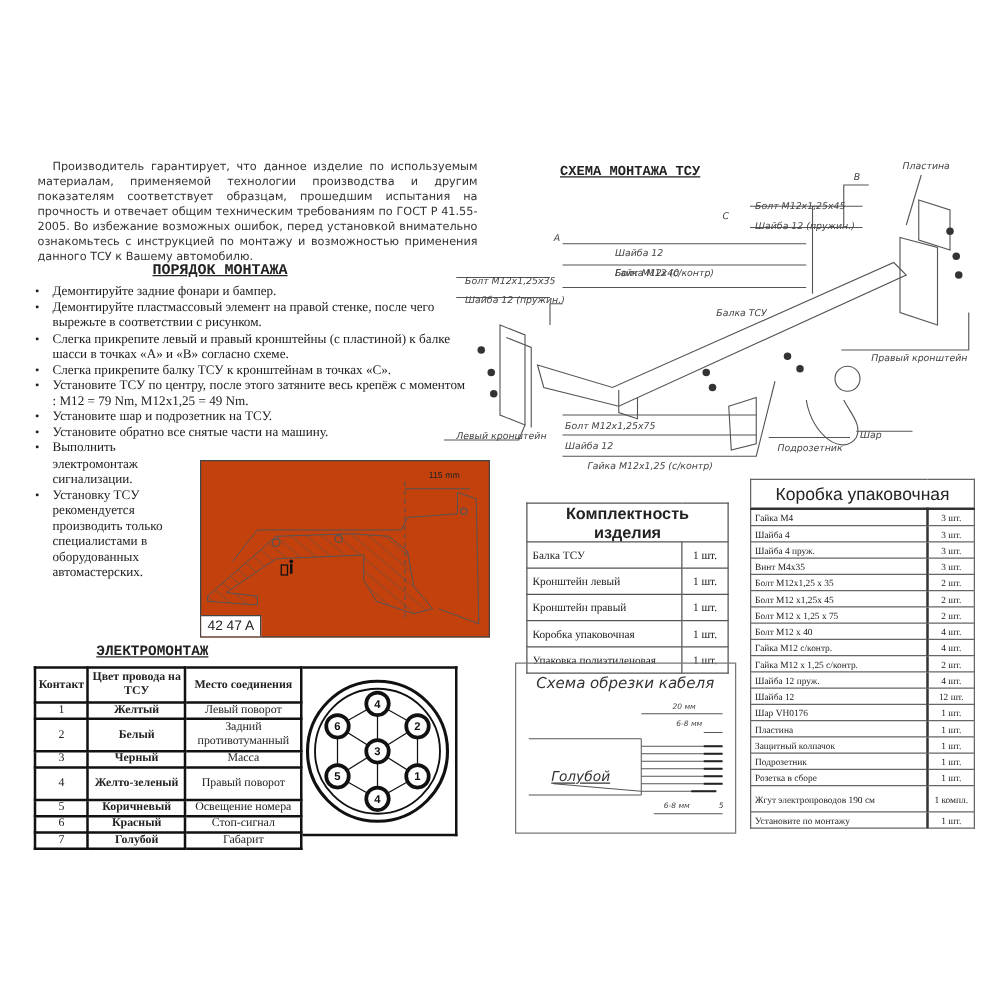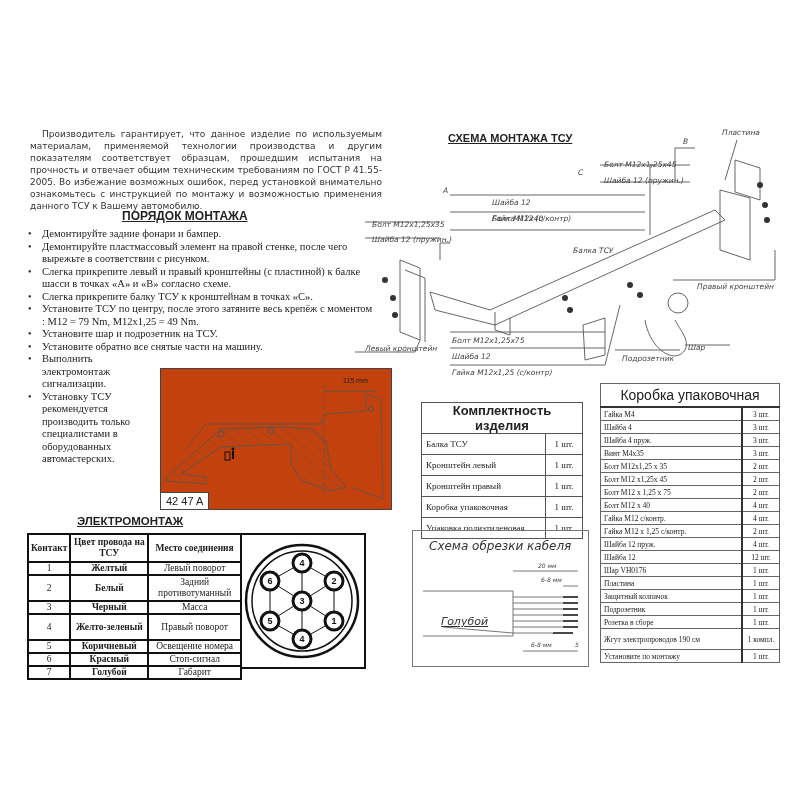--- a/index.html
+++ b/index.html
@@ -1,19 +1,19 @@
 <!DOCTYPE html>
 <html><head>
 <meta charset="utf-8">
 <style>
   html,body{margin:0;padding:0;background:#fff;}
   body{width:800px;height:800px;position:relative;overflow:hidden;font-family:"Liberation Serif",serif;color:#222;}
   .abs{position:absolute;}
   .intro{left:30px;top:128px;width:352px;font-family:"DejaVu Sans",sans-serif;font-size:9px;line-height:12px;text-align:justify;color:#333;text-indent:12px;}
-  .h-sans{font-family:Liberation Sans, sans-serif;font-weight:bold;text-decoration:underline;color:#222;}
+  .h-sans{font-family:Liberation Mono, monospace;font-weight:bold;text-decoration:underline;color:#222;}
   .steps{left:28px;top:228px;width:345px;font-size:10.5px;line-height:12.5px;margin:0;padding:0;list-style:none;}
   .steps li{position:relative;padding-left:14px;margin:0;}
   .steps li:before{content:"•";position:absolute;left:0;top:0;font-size:10px;}
   .steps li.narrow{width:110px;}
   .figbox{left:160px;top:368px;width:230px;height:140px;border:1px solid #444;background:#c2410c;}
   .figlabel{position:absolute;left:0;bottom:0;border-top:1px solid #444;border-right:1px solid #444;padding:2px 5px;font-family:"Liberation Sans",sans-serif;font-size:11px;background:#fff;}
   table{border-collapse:collapse;}
   .etable{left:27px;top:533px;width:215px;font-size:9.5px;}
   .etable td,.etable th{border:2px solid #111;text-align:center;padding:0 2px;line-height:11px;}
   .etable th{font-size:9.5px;font-weight:bold;height:26px;}
@@ -133,21 +133,21 @@
 <div class="abs italic-label" style="left:492px;top:198px;">Шайба 12</div>
 <div class="abs italic-label" style="left:492px;top:214px;">Гайка М12 (с/контр)</div>
 <div class="abs italic-label" style="left:604px;top:160px;">Болт М12х1,25х45</div>
 <div class="abs italic-label" style="left:604px;top:176px;">Шайба 12 (пружин.)</div>
 <div class="abs italic-label" style="left:722px;top:128px;">Пластина</div>
 <div class="abs italic-label" style="left:573px;top:246px;">Балка ТСУ</div>
 <div class="abs italic-label" style="left:697px;top:268px;margin-top:14px;">Правый кронштейн</div>
 <div class="abs italic-label" style="left:365px;top:344px;">Левый кронштейн</div>
 <div class="abs italic-label" style="left:452px;top:336px;">Болт М12х1,25х75</div>
 <div class="abs italic-label" style="left:452px;top:352px;">Шайба 12</div>
-<div class="abs italic-label" style="left:452px;top:368px;">Гайка М12х1,25 (с/контр)</div>
+<div class="abs italic-label" style="left:470px;top:368px;">Гайка М12х1,25 (с/контр)</div>
 <div class="abs italic-label" style="left:622px;top:354px;">Подрозетник</div>
 <div class="abs italic-label" style="left:688px;top:343px;">Шар</div>
 
 <table class="abs ktable">
   <tbody>
       <tr>
         <td class="title" colspan="2">Комплектность изделия</td>
       </tr>
   <tr>
         <td>Балка ТСУ</td>

